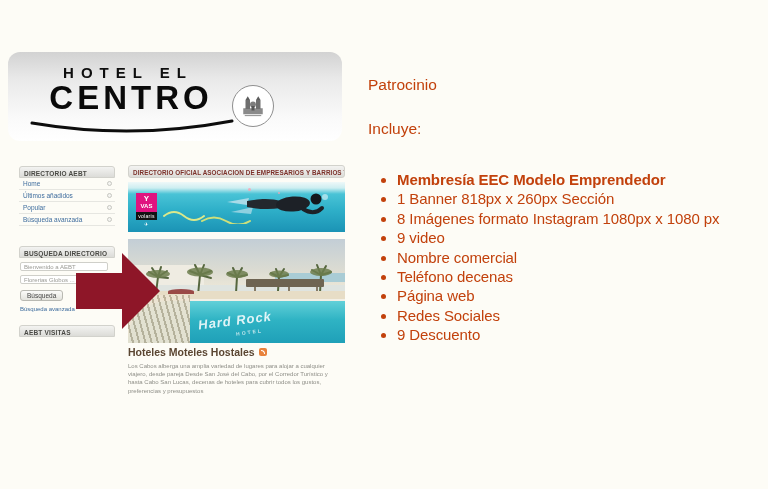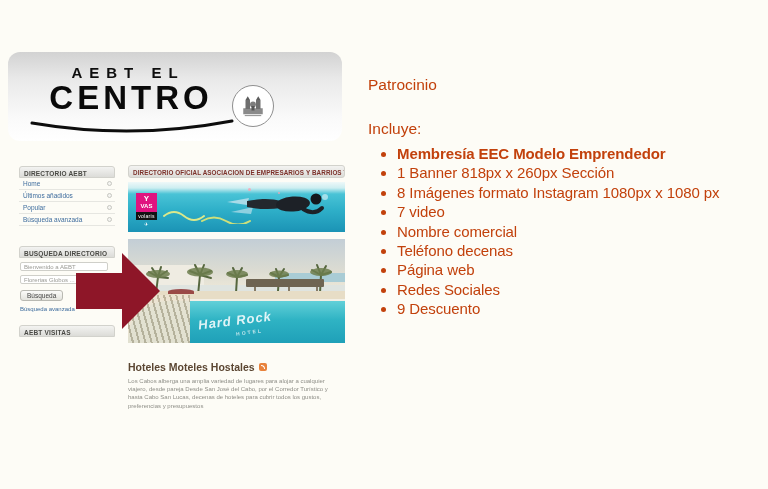--- a/index.html
+++ b/index.html
@@ -112,51 +112,51 @@
     color:rgba(255,255,255,.7); font-weight:700; font-size:5px; letter-spacing:2px;
   }
   .b2-loungers{
     position:absolute; left:0; top:56px; width:62px; height:48px;
     background:repeating-linear-gradient(75deg,#ece4d2 0 4px,#bcb29a 4px 6px);
     opacity:.95;
   }
   .b2-umbrella{ position:absolute; left:40px; top:50px; width:26px; height:5px;
     background:#8c2f2f; border-radius:50% 50% 0 0; opacity:.85; }
 
-  .cat-row{ margin-top:18px; display:flex; align-items:center; gap:4px; }
+  .cat-row{ margin-top:3px; display:flex; align-items:center; gap:4px; }
   .cat-title{ font-size:10.5px; font-weight:700; color:#5b4632; }
   .feed-icon{
     width:8px; height:8px; background:#e8823c; border-radius:2px;
     display:inline-block; position:relative;
   }
   .feed-icon::after{
     content:""; position:absolute; left:2px; bottom:2px; width:3px; height:3px;
     border-top:1.5px solid #fff; border-right:1.5px solid #fff; border-radius:0 100% 0 0;
   }
   .cat-desc{ margin-top:4px; width:214px; font-size:6px; line-height:8.2px; color:#8f8f88; }
 
   
   .red-arrow{ position:absolute; left:72px; top:249px; }
 
   
   .offer{ position:absolute; left:368px; top:74px; width:392px; color:#c2410c; }
   .offer-title{ font-size:15.5px; line-height:22px; font-weight:400; }
   .offer-price{ font-size:15.5px; line-height:22px; font-weight:700; }
   .offer-includes{ margin-top:22px; font-size:15.5px; line-height:22px; }
-  .offer-list{ margin-top:4px; list-style:disc; padding-left:29px; }
+  .offer-list{ margin-top:30px; list-style:disc; padding-left:29px; }
   .offer-list li{ font-size:15px; line-height:19.4px; letter-spacing:-.1px; }
   .offer-list li.bold{ font-weight:700; }
 </style>
 </head>
 <body>
 
 <div class="canvas">
 
   <div class="logo-card">
-    <div class="logo-line1">AEBT EL</div>
+    <div class="logo-line1">HOTEL EL</div>
     <div class="logo-line2">CENTRO</div>
     <div class="logo-emblem">
       <svg width="30" height="30" viewBox="0 0 40 40">
         <rect x="7" y="23" width="26" height="8" fill="#8a8a8a"></rect>
         <rect x="10" y="12" width="6" height="12" fill="#6f6f6f"></rect>
         <rect x="24" y="12" width="6" height="12" fill="#6f6f6f"></rect>
         <polygon points="10,12 13,7 16,12" fill="#5c5c5c"></polygon>
         <polygon points="24,12 27,7 30,12" fill="#5c5c5c"></polygon>
         <circle cx="20" cy="18" r="4" fill="#7d7d7d"></circle>
         <rect x="18" y="20" width="4" height="6" fill="#565656"></rect>
@@ -272,21 +272,21 @@
     <polygon points="4,24 50,24 50,4 88,42 50,80 50,60 4,60" fill="#8e1628"></polygon>
   </svg>
 
   <div class="offer">
     <div class="offer-title">Patrocinio</div>
     <div class="offer-includes">Incluye:</div>
     <ul class="offer-list">
       <li class="bold">Membresía EEC Modelo Emprendedor</li>
       <li>1 Banner 818px x 260px Sección</li>
       <li>8 Imágenes formato Instagram 1080px x 1080 px</li>
-      <li>7 video</li>
+      <li>9 video</li>
       <li>Nombre comercial</li>
       <li>Teléfono decenas</li>
       <li>Página web</li>
       <li>Redes Sociales</li>
       <li>9 Descuento</li>
     </ul>
   </div>
 
 </div>
 

